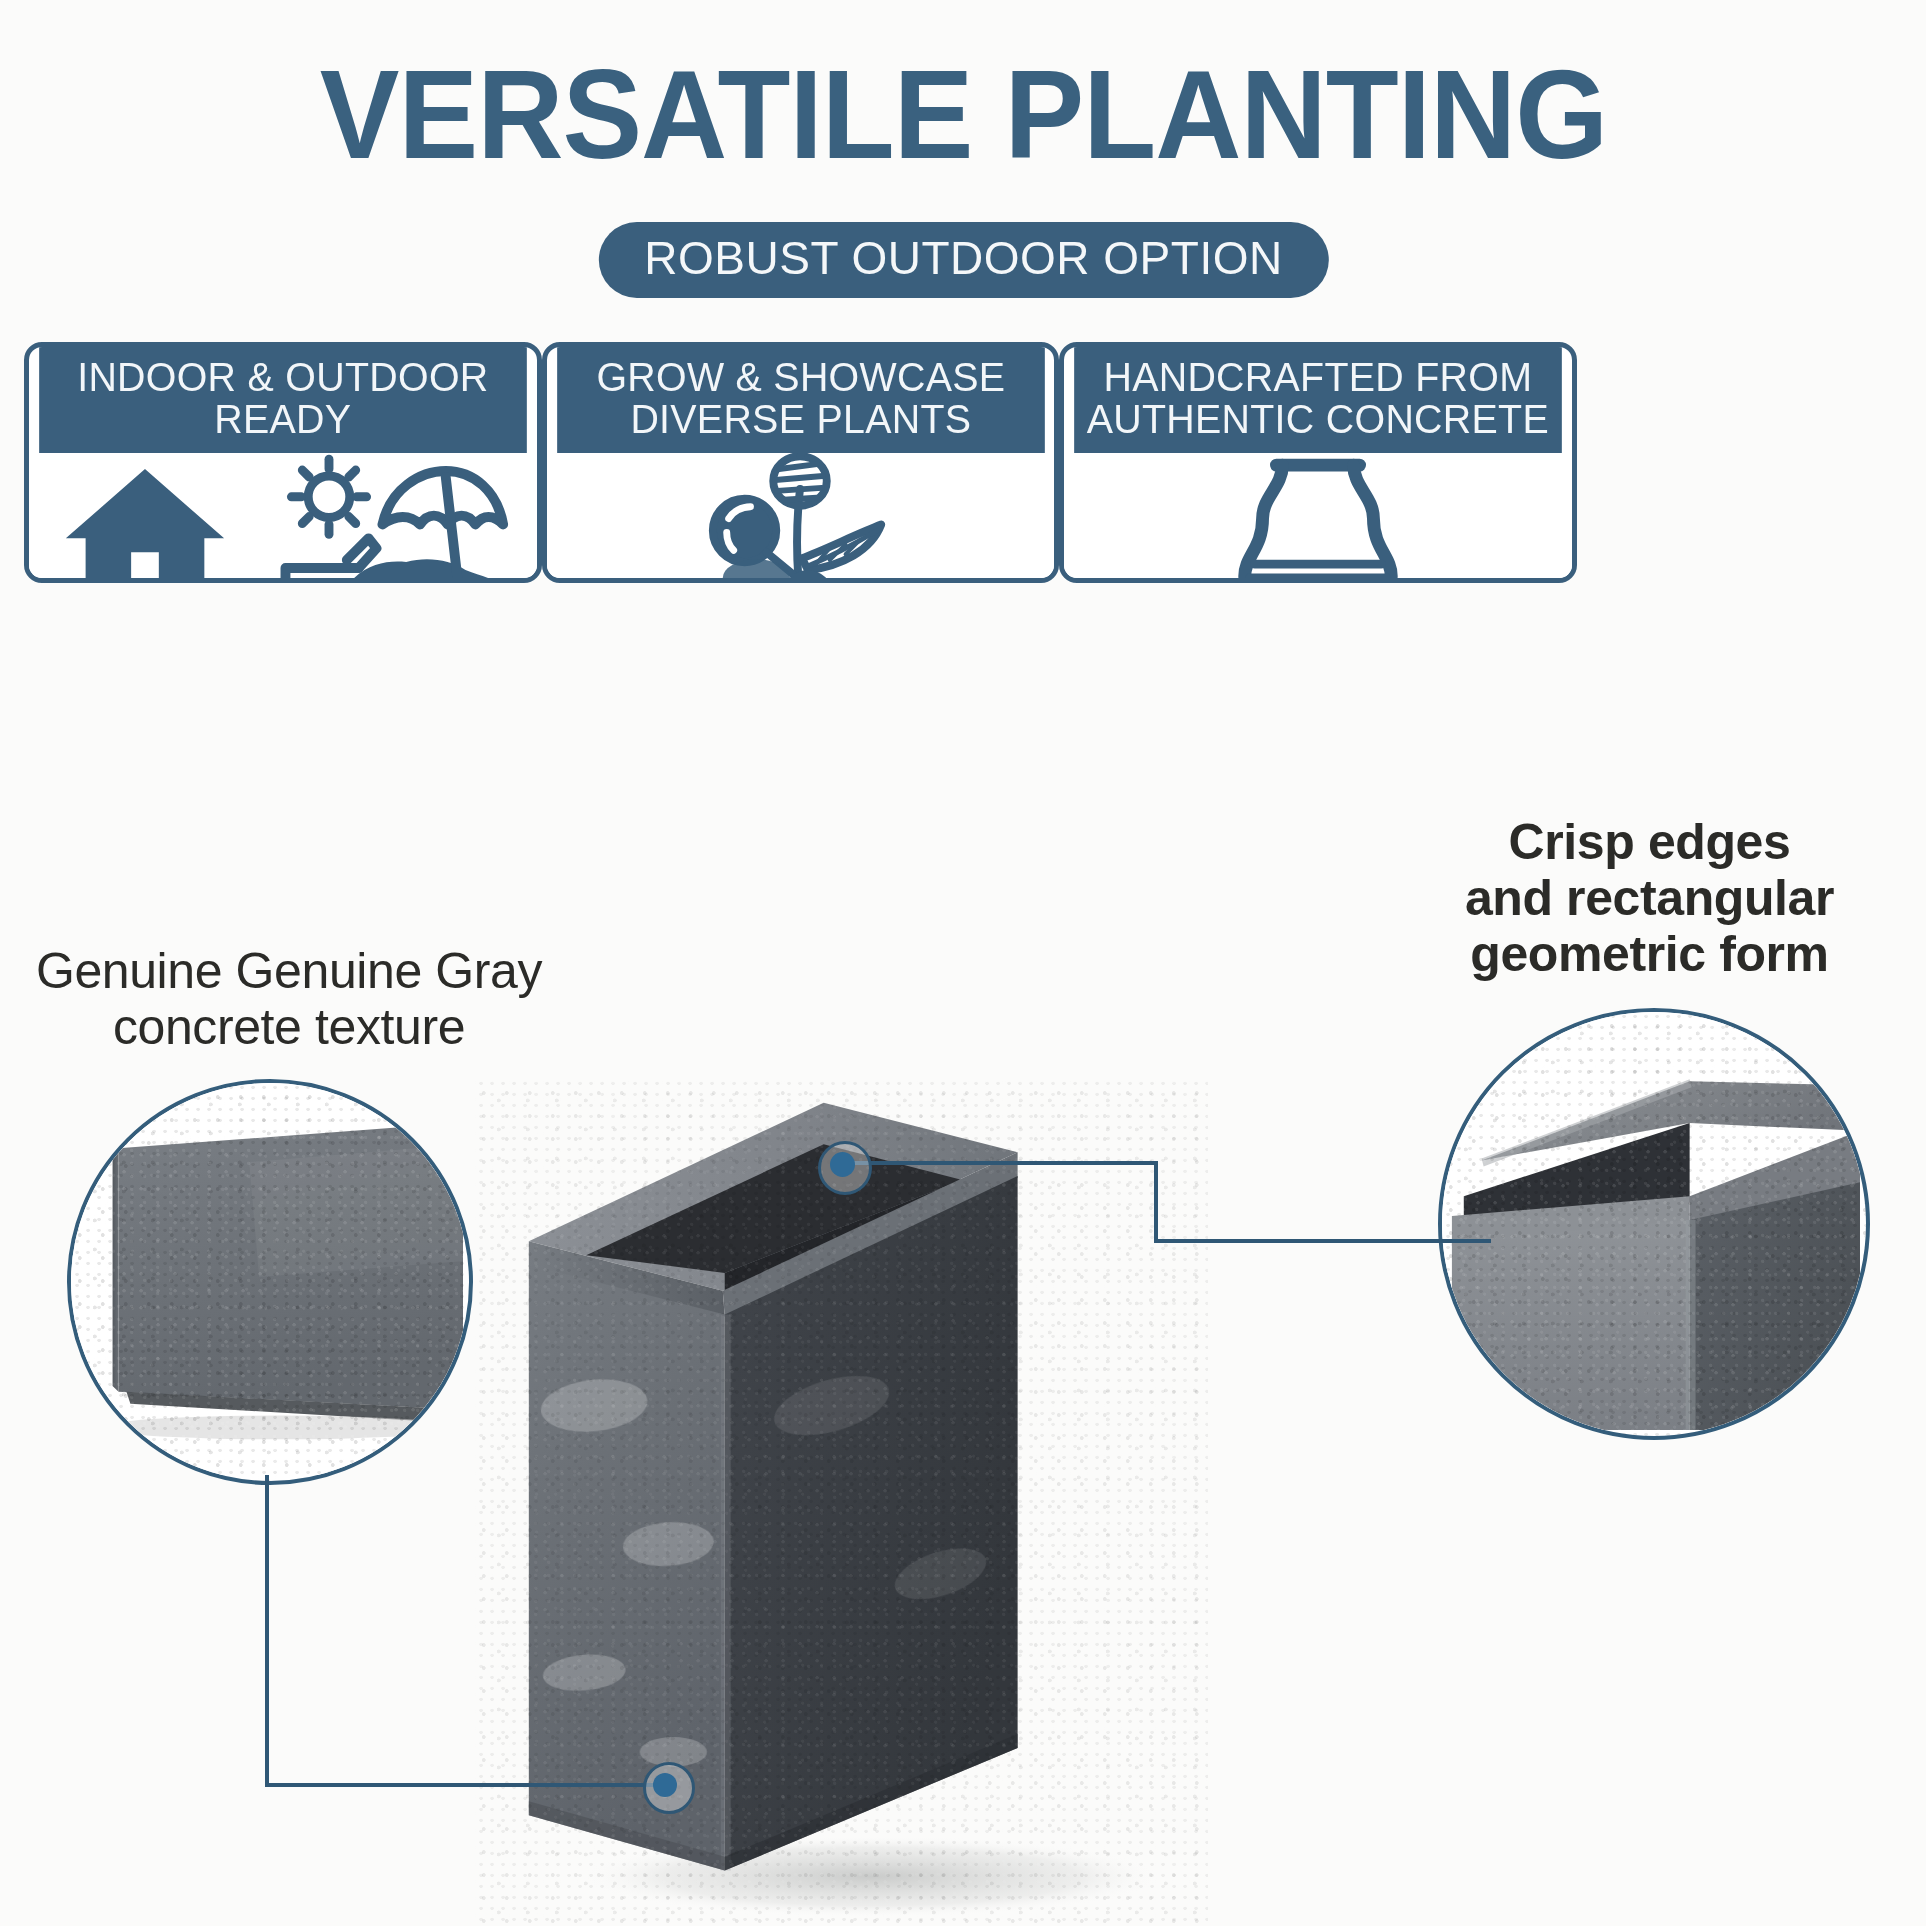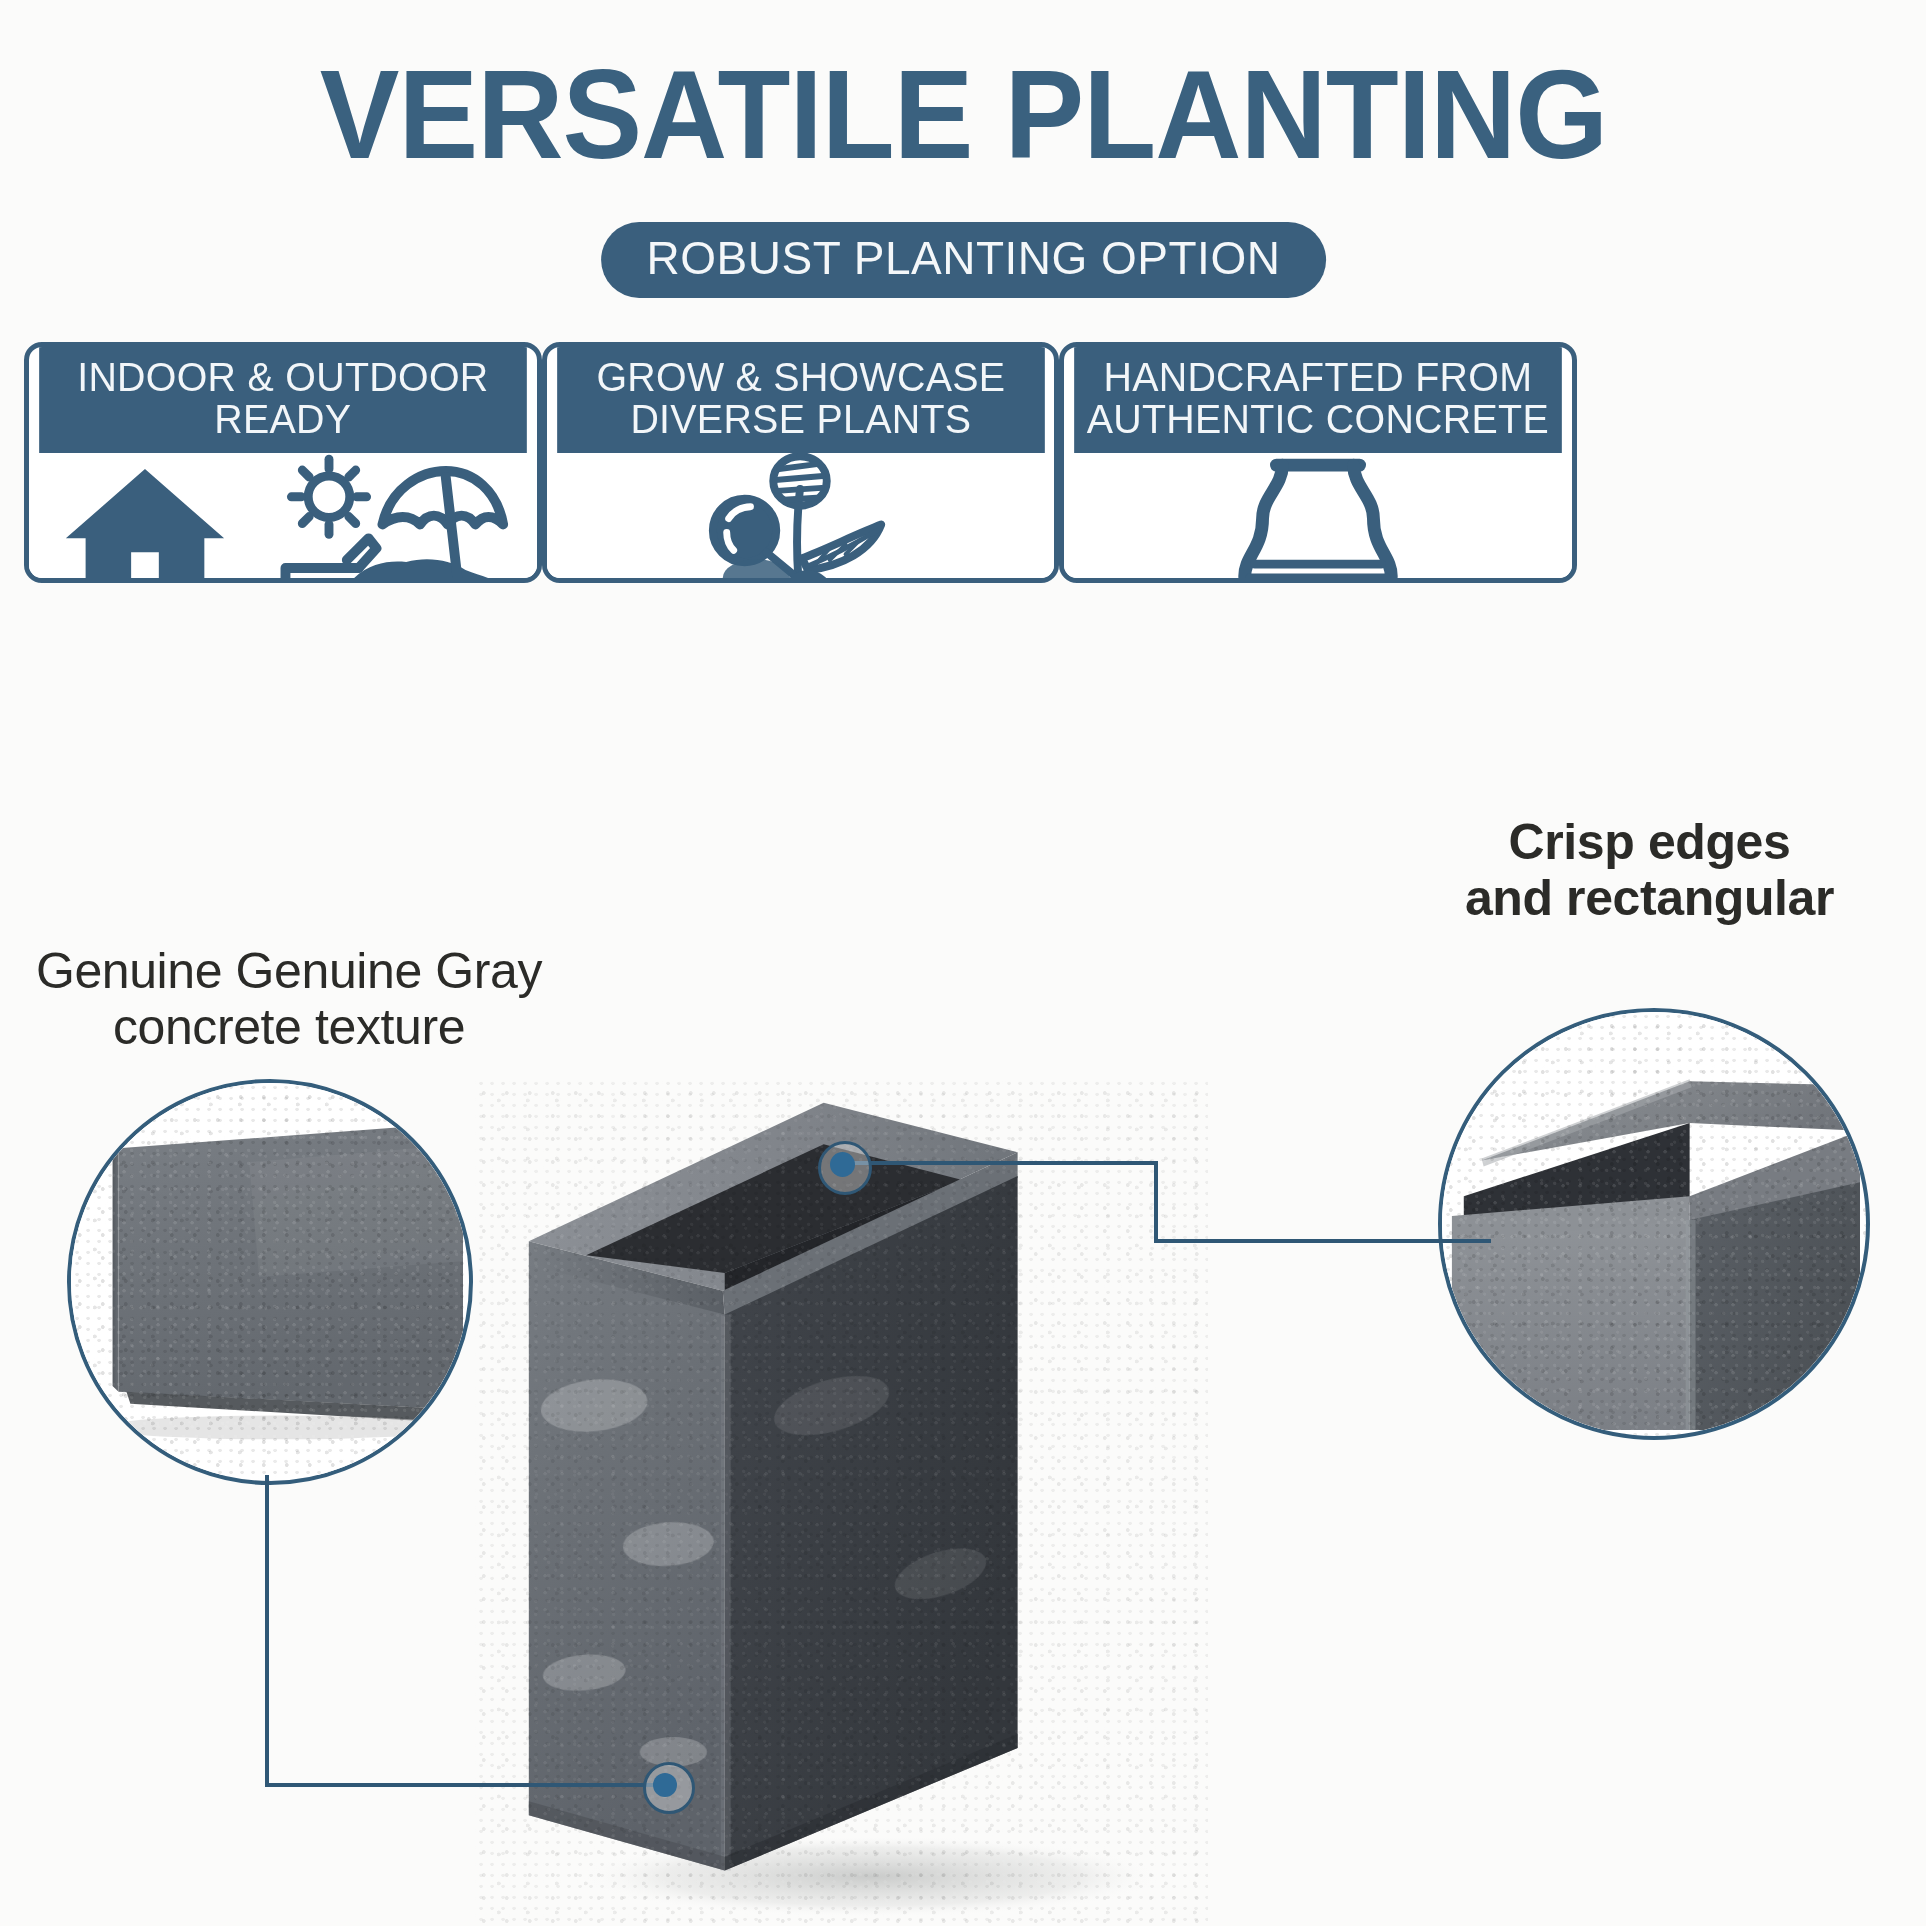--- a/index.html
+++ b/index.html
@@ -122,21 +122,21 @@
 
   
   #product{position:absolute;left:475px;top:1079px;width:733px;height:847px;}
 </style>
 </head>
 <body>
 
 <div id="stage">
 
   <div class="title">VERSATILE PLANTING</div>
-  <div class="pill">ROBUST PLANTING OPTION</div>
+  <div class="pill">ROBUST OUTDOOR OPTION</div>
 
   <div class="cards">
 
     <div class="card">
       <div class="card-head">
         <div>INDOOR &amp; OUTDOOR</div>
         <div>READY</div>
       </div>
       <div class="card-body">
         <span>
@@ -236,20 +236,21 @@
   </div>
 
   <div class="ann ann-left">
     <div>Genuine Genuine Gray</div>
     <div>concrete texture</div>
   </div>
 
   <div class="ann ann-right">
     <div>Crisp edges</div>
     <div>and rectangular</div>
+    <div>geometric form</div>
   </div>
 
   <div class="circ circ-left">
     <div class="circ-inner">
       <svg width="392" height="392" viewBox="0 0 396 396" style="display:block">
         <defs>
           <linearGradient id="gTexFace" x1="0" y1="0" x2="0.25" y2="1">
             <stop offset="0%" stop-color="#7a7f85"></stop>
             <stop offset="45%" stop-color="#6f747a"></stop>
             <stop offset="100%" stop-color="#63686e"></stop>

